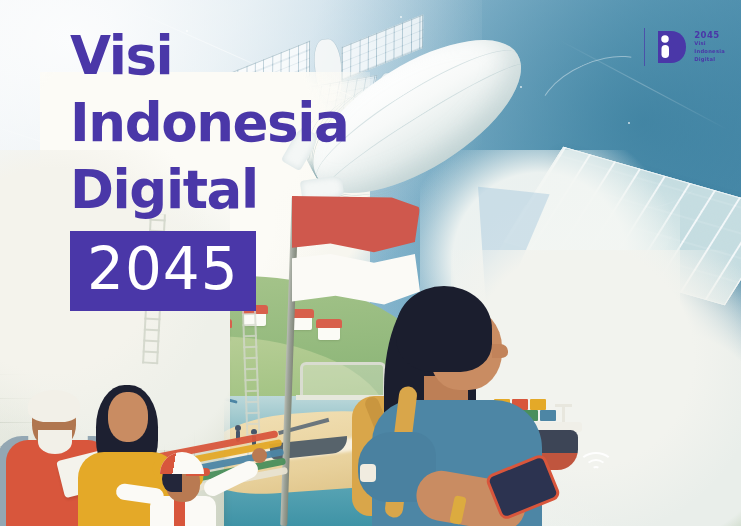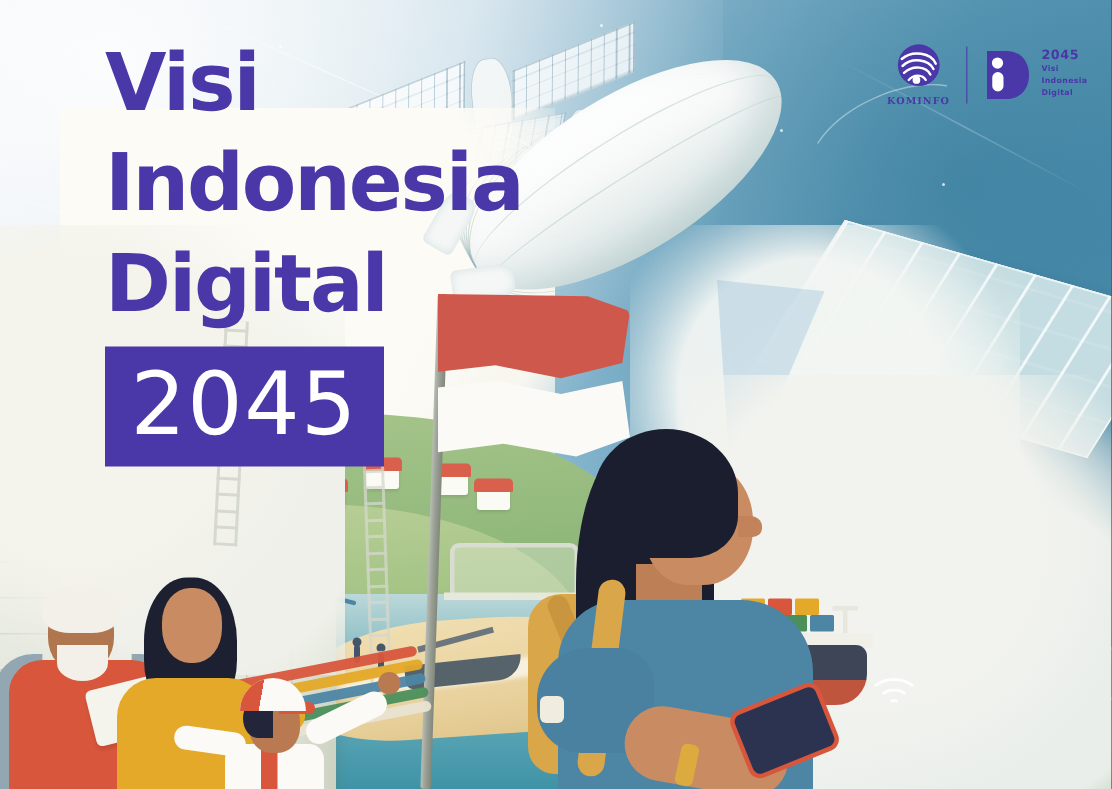--- a/index.html
+++ b/index.html
@@ -582,31 +582,20 @@
 
   <div class="title-wrap">
     <div class="title-line">Visi</div>
     <div class="title-line">Indonesia</div>
     <div class="title-line">Digital</div>
     <div class="year-badge">2045</div>
   </div>
 
   <div class="logo-lockup">
 
-    <div class="kominfo">
-      <svg class="kominfo-mark" viewBox="0 0 64 64">
-        <circle cx="32" cy="30" r="27" fill="#4a37a8"></circle>
-        <path d="M10 22 C24 10, 48 14, 54 28" stroke="#ffffff" stroke-width="3.2" fill="none" stroke-linecap="round"></path>
-        <path d="M11 31 C24 19, 45 23, 51 35" stroke="#ffffff" stroke-width="3.2" fill="none" stroke-linecap="round"></path>
-        <path d="M13 40 C25 29, 42 32, 47 42" stroke="#ffffff" stroke-width="3.2" fill="none" stroke-linecap="round"></path>
-        <path d="M19 49 C26 41, 37 42, 41 49" stroke="#ffffff" stroke-width="3" fill="none" stroke-linecap="round"></path>
-        <circle cx="29" cy="49" r="5" fill="#ffffff"></circle>
-      </svg>
-      <div class="kominfo-word">KOMINFO</div>
-    </div>
 
     <div class="logo-div"></div>
 
     <div class="vid">
       <svg class="vid-mark" viewBox="0 0 62 68">
         <path d="M4 2 H30 C48 2 60 15 60 34 C60 53 48 66 30 66 H4 Z" fill="#4a37a8"></path>
         <circle cx="18" cy="18" r="7.5" fill="#ffffff"></circle>
         <rect x="11" y="30" width="15" height="26" rx="7.5" fill="#ffffff"></rect>
       </svg>
       <div class="vid-text">

